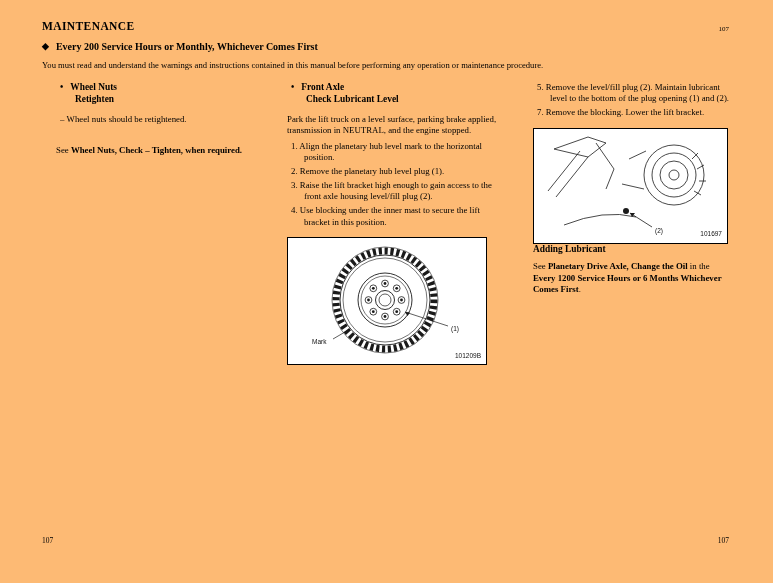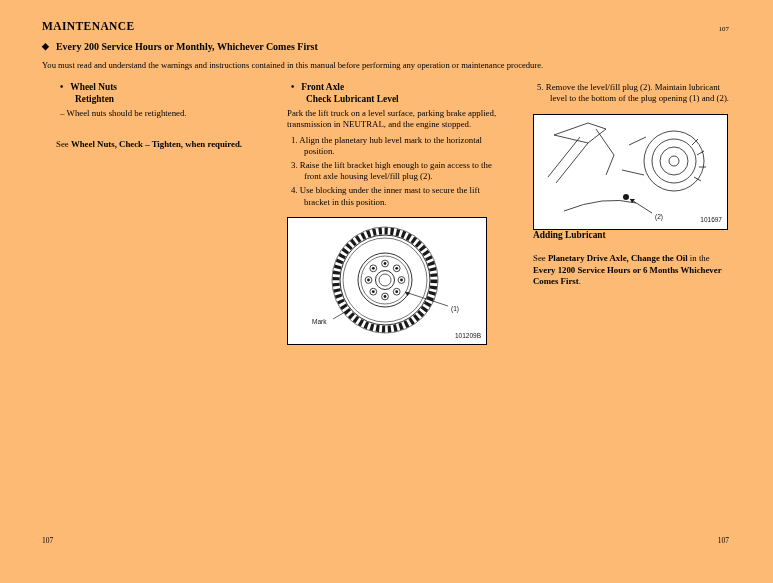--- a/index.html
+++ b/index.html
@@ -11,23 +11,23 @@
   .hdr-pagenum { position:absolute; right:44px; top:25px; font-size:7px; }
   .section-head { position:absolute; left:42px; top:41px; font-size:10px; font-weight:bold; }
   .section-head .diamond { font-size:9px; margin-right:7px; position:relative; top:-1px; }
   .intro { position:absolute; left:42px; top:60px; width:656px; font-size:8.6px; }
   .col { position:absolute; top:82px; font-size:8.8px; line-height:11.4px; }
   .col1 { left:56px; width:230px; }
   .col2 { left:287px; width:212px; }
   .col3 { left:533px; width:201px; }
   .bullet-head { font-weight:bold; font-size:9.4px; padding-left:4px; margin-bottom:1px; }
   .bullet-head .blt { margin-right:7px; }
-  .sub-head { font-weight:bold; font-size:9.4px; padding-left:19px; margin-bottom:2px; }
+  .sub-head { font-weight:bold; font-size:9.4px; padding-left:19px; margin-bottom:8px; }
   .dash-item { padding-left:4px; margin-bottom:20px; }
-  .see-para { margin-top:12px; }
+  .see-para { margin-top:6px; }
   .see-para b { font-weight:bold; }
   .para { margin-bottom:4px; }
   .step { padding-left:13px; text-indent:-13px; margin:0 0 2.5px 4px; }
   .figure { position:relative; border:1px solid #000; background:#fff; margin-top:9px; }
   .fig1 { width:198px; height:126px; }
   .fig2 { width:193px; height:114px; margin-top:9px; }
   .fig-label { position:absolute; font-family:"Liberation Sans", sans-serif; font-size:6.5px; color:#111; }
   .fig-num { position:absolute; right:5px; bottom:3px; font-family:"Liberation Sans", sans-serif; font-size:6.5px; color:#111; }
   .adding-head { font-weight:bold; font-size:9.4px; margin-bottom:2px; }
   .ftr-left { position:absolute; left:42px; top:536px; font-size:7.5px; }
@@ -62,20 +62,21 @@
   </div>
 
   <div class="col col2">
     <div class="bullet-head">
       <span class="blt">•</span><span>Front Axle</span>
     </div>
     <div class="sub-head">Check Lubricant Level</div>
     <div class="para">Park the lift truck on a level surface, parking brake applied, transmission in NEUTRAL, and the engine stopped.</div>
 
     <div class="step"><span>1.</span> <span>Align the planetary hub level mark to the horizontal position.</span></div>
+    <div class="step"><span>2.</span> <span>Remove the planetary hub level plug (1).</span></div>
     <div class="step"><span>3.</span> <span>Raise the lift bracket high enough to gain access to the front axle housing level/fill plug (2).</span></div>
     <div class="step"><span>4.</span> <span>Use blocking under the inner mast to secure the lift bracket in this position.</span></div>
 
     <div class="figure fig1">
       <svg width="198" height="126" viewBox="0 0 198 126">
         <g fill="none" stroke="#1a1a1a">
           <circle cx="97" cy="62" r="49" stroke-width="7" stroke-dasharray="3.2 2.7"></circle>
           <circle cx="97" cy="62" r="53" stroke-width="0.6"></circle>
           <circle cx="97" cy="62" r="45" stroke-width="0.9"></circle>
           <circle cx="97" cy="62" r="42" stroke-width="0.6"></circle>
@@ -109,20 +110,21 @@
         </g>
       </svg>
       <span class="fig-label" style="left:24px; top:98px;">Mark</span>
       <span class="fig-label" style="left:163px; top:85px;">(1)</span>
       <span class="fig-num">101209B</span>
     </div>
   </div>
 
   <div class="col col3">
     <div class="step"><span>5.</span> <span>Remove the level/fill plug (2). Maintain lubricant level to the bottom of the plug opening (1) and (2).</span></div>
+    <div class="step"><span>7.</span> <span>Remove the blocking. Lower the lift bracket.</span></div>
 
     <div class="figure fig2">
       <svg width="193" height="114" viewBox="0 0 193 114">
         <g fill="none" stroke="#1a1a1a" stroke-width="0.8">
           <path d="M 20,20 L 54,8 L 72,14 L 54,28 Z"></path>
           <line x1="14" y1="62" x2="46" y2="22"></line>
           <line x1="22" y1="68" x2="54" y2="28"></line>
           <polyline points="62,14 80,40 72,60"></polyline>
           <circle cx="140" cy="46" r="30"></circle>
           <circle cx="140" cy="46" r="22"></circle>

